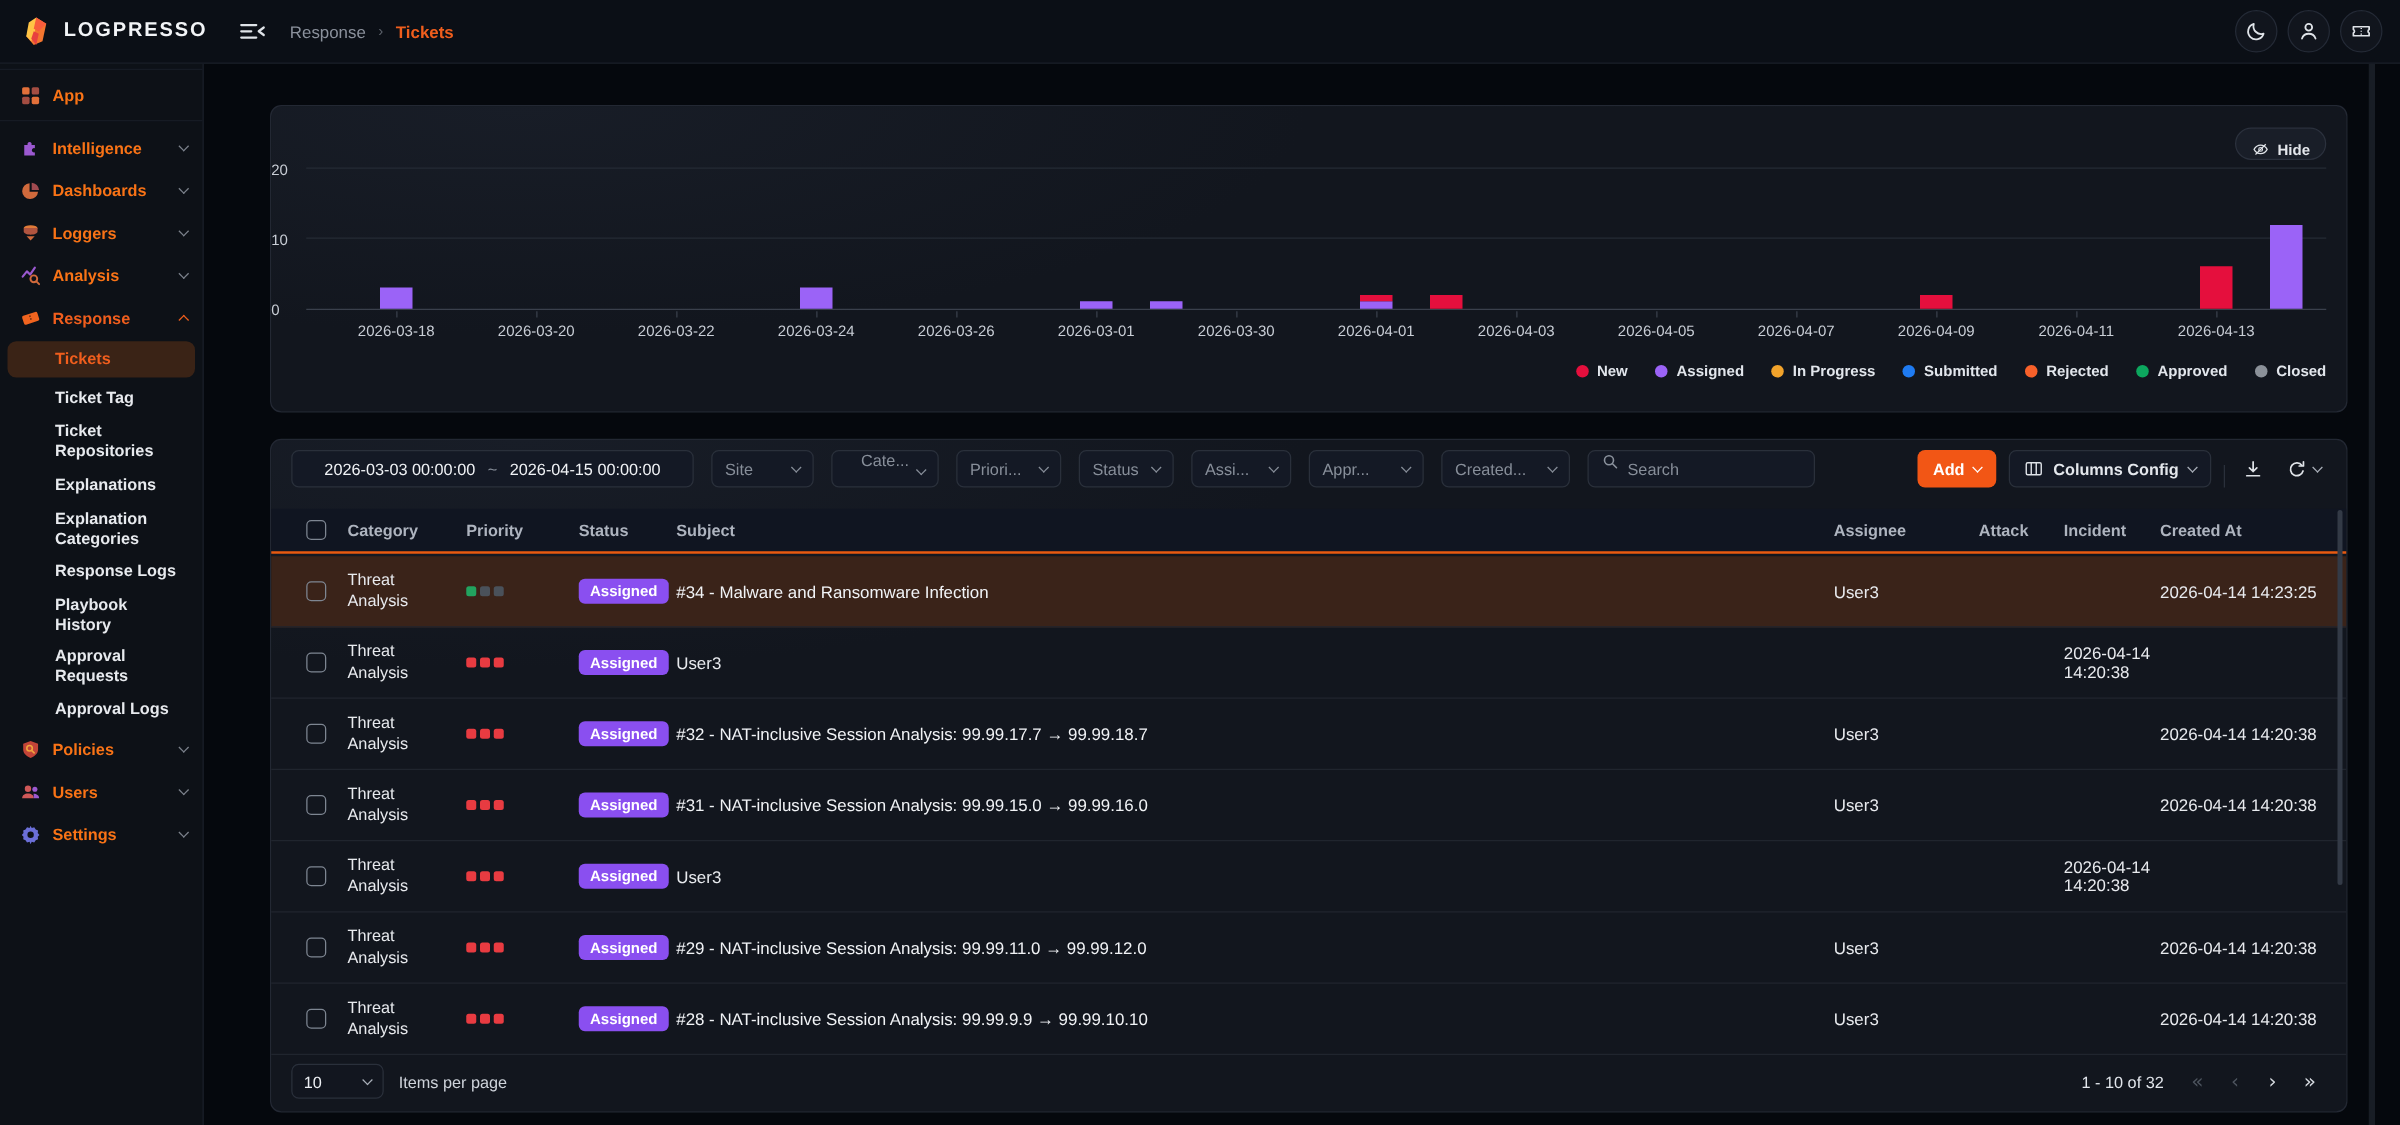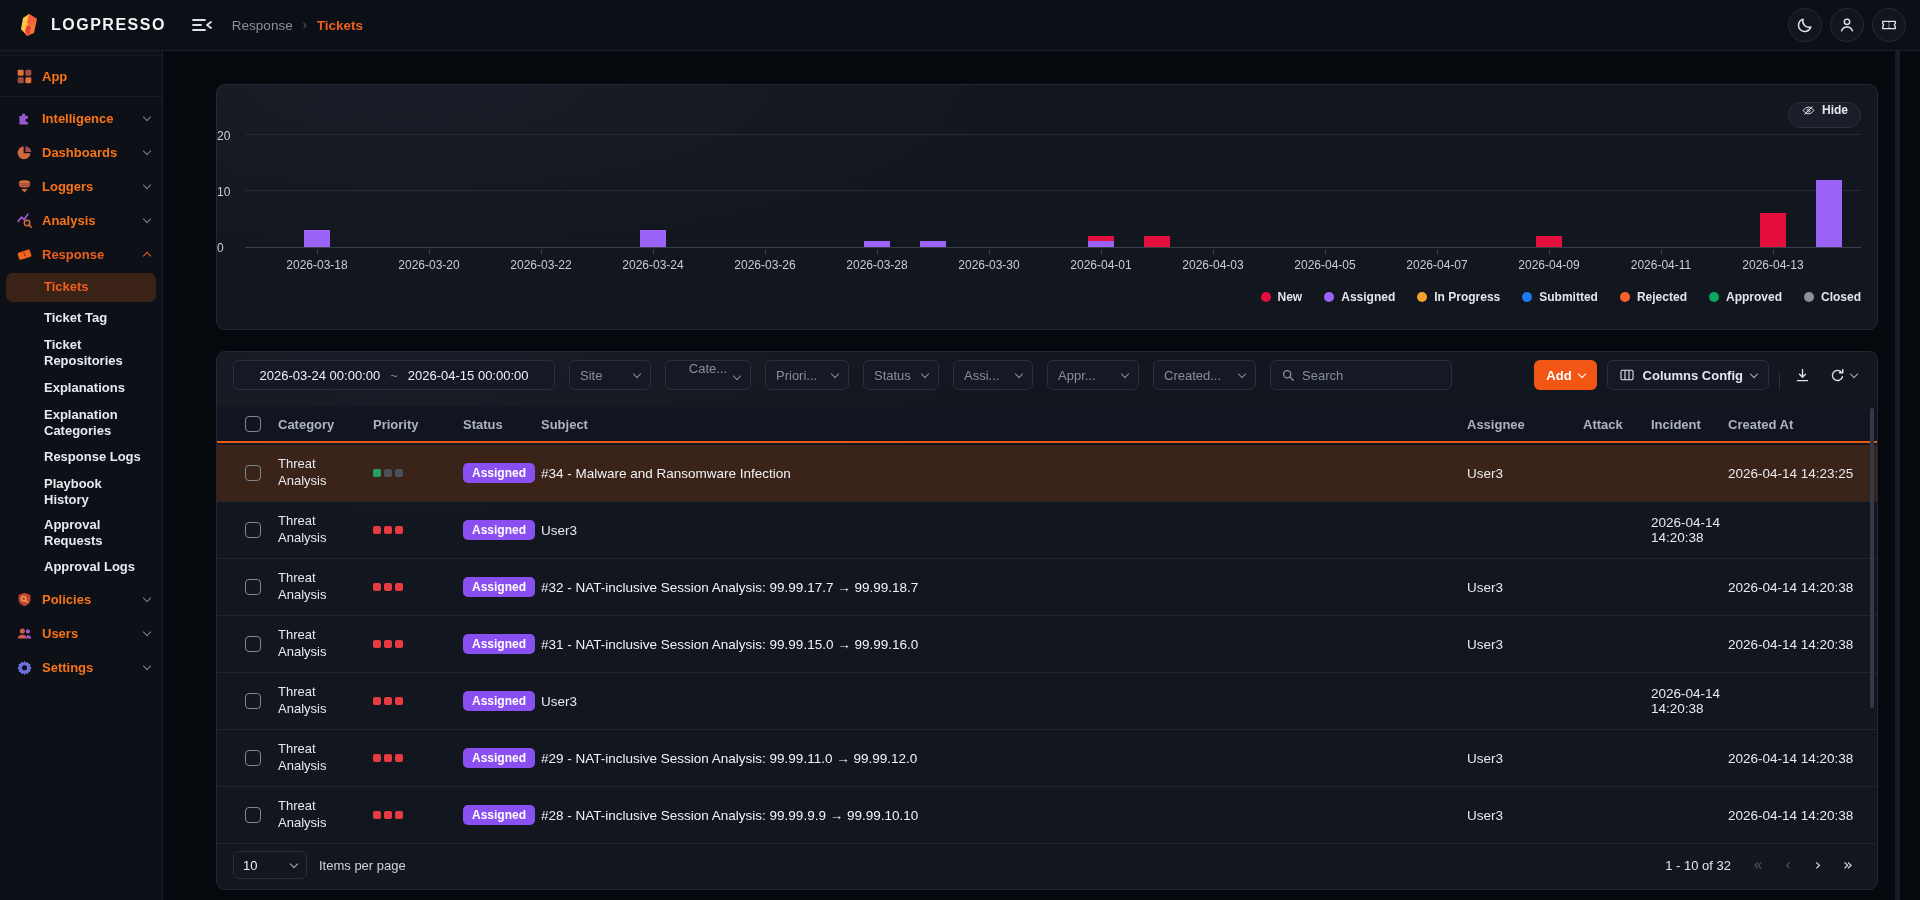--- a/index.html
+++ b/index.html
@@ -38,41 +38,41 @@
   .sub-item span { max-width:100px; }
   .sub-item.active { background:#3a2316; border-radius:7px; margin:2px 6px; padding-left:38px; color:#f05e1d; }
 
   
   .panel { position:absolute; border:1px solid #232833; border-radius:9px;
     background:radial-gradient(900px 260px at 12% 0%, #181d27 0%, #12161e 70%); }
   .chart-panel { left:216px; top:84px; width:1662px; height:246px; }
   .table-panel { left:216px; top:351px; width:1662px; height:539px; }
 
   
-  .hide-btn { position:absolute; top:17px; right:16px; height:26px; padding:0 12px; display:flex; align-items:flex-start; gap:6px;
+  .hide-btn { position:absolute; top:17px; right:16px; height:26px; padding:0 12px; display:flex; align-items:flex-end; gap:6px;
     background:#191e28; border:1px solid #2b313d; border-radius:13px; color:#e4e7ec; font-size:12px; font-weight:600; cursor:pointer; z-index:2; }
   .plot { position:absolute; left:28px; top:0; right:16px; height:163px; border-bottom:1px solid #3a404c; overflow:visible; }
   .gridline { position:absolute; left:0; right:0; height:1px; background:#252b35; }
   .bar-seg { position:absolute; width:26px; }
   .xtick { position:absolute; top:164px; width:1px; height:5px; background:#3a404c; }
   .xlab { position:absolute; top:173px; width:110px; margin-left:-55px; text-align:center; font-size:12px; color:#c9ced6; }
   .ylab { position:absolute; left:0; width:22px; text-align:left; font-size:12px; color:#c9ced6; }
   .legend { position:absolute; right:16px; top:205px; display:flex; gap:22px; align-items:center; }
   .leg-item { display:flex; align-items:center; gap:7px; font-size:12px; font-weight:700; color:#e2e6ec; cursor:pointer; }
   .leg-dot { width:10px; height:10px; border-radius:50%; }
 
   
   .filterbar { position:absolute; left:16px; right:16px; top:8px; height:30px; display:flex; align-items:center; gap:14px; }
   .datebox { width:322px; height:30px; border:1px solid #2a303b; border-radius:6px; background:#141925;
     display:flex; align-items:center; justify-content:center; gap:10px; font-size:13px; color:#f0f2f5; cursor:text; }
   .pill { height:30px; border:1px solid #2a303b; border-radius:6px; background:#141925; display:flex; align-items:center;
     padding:0 10px; font-size:13px; color:#878e99; cursor:pointer; flex:none; }
   .pill .chev { margin-left:auto; border-color:#878e99; }
   .searchbox { width:182px; height:30px; border:1px solid #2a303b; border-radius:6px; background:#141925;
-    display:flex; align-items:center; gap:6px; padding:0 9px; }
+    display:flex; gap:6px; padding:0 9px; }
   .searchbox input { background:none; border:none; outline:none; color:#e6e9ee; font-size:13px; width:100%;
     font-family:"Liberation Sans", sans-serif; }
   .searchbox input::placeholder { color:#878e99; }
   .f-right { margin-left:auto; display:flex; align-items:flex-end; gap:10px; }
   .add-btn { height:30px; padding:0 12px; background:#f25615; border:none; border-radius:6px; color:#fff;
     font-size:13px; font-weight:700; display:flex; align-items:center; gap:7px; cursor:pointer; }
   .add-btn .chev { border-color:#fff; }
   .cfg-btn { height:30px; padding:0 11px; background:#141925; border:1px solid #2a303b; border-radius:6px; color:#e4e7ec;
     font-size:13px; font-weight:600; display:flex; align-items:center; gap:8px; cursor:pointer; }
   .cfg-btn .chev { border-color:#aab0ba; }
@@ -315,21 +315,21 @@
         <div class="xlab" style="left: 72px;">2026-03-18</div>
         <div class="xtick" style="left: 184px;"></div>
         <div class="xlab" style="left: 184px;">2026-03-20</div>
         <div class="xtick" style="left: 296px;"></div>
         <div class="xlab" style="left: 296px;">2026-03-22</div>
         <div class="xtick" style="left: 408px;"></div>
         <div class="xlab" style="left: 408px;">2026-03-24</div>
         <div class="xtick" style="left: 520px;"></div>
         <div class="xlab" style="left: 520px;">2026-03-26</div>
         <div class="xtick" style="left: 632px;"></div>
-        <div class="xlab" style="left: 632px;">2026-03-28</div>
+        <div class="xlab" style="left: 632px;">2026-03-01</div>
         <div class="xtick" style="left: 744px;"></div>
         <div class="xlab" style="left: 744px;">2026-03-30</div>
         <div class="xtick" style="left: 856px;"></div>
         <div class="xlab" style="left: 856px;">2026-04-01</div>
         <div class="xtick" style="left: 968px;"></div>
         <div class="xlab" style="left: 968px;">2026-04-03</div>
         <div class="xtick" style="left: 1080px;"></div>
         <div class="xlab" style="left: 1080px;">2026-04-05</div>
         <div class="xtick" style="left: 1192px;"></div>
         <div class="xlab" style="left: 1192px;">2026-04-07</div>
@@ -383,21 +383,21 @@
         <span class="leg-item">
           <span class="leg-dot" style="background: rgb(139, 145, 153);"></span>
           <span>Closed</span>
         </span>
       </div>
   </section>
 
   <section class="panel table-panel">
     <div class="filterbar">
       <div class="datebox">
-        <span>2026-03-24 00:00:00</span>
+        <span>2026-03-03 00:00:00</span>
         <span style="color:#878e99;">~</span>
         <span>2026-04-15 00:00:00</span>
       </div>
       <div style="display:flex;gap:14px;" id="dropzone">
           <div class="pill" style="width: 82px;">
             <span>Site</span>
             <span class="chev"></span>
           </div>
           <div class="pill" style="width: 86px; flex-direction: column;">
             <span>Cate...</span>

